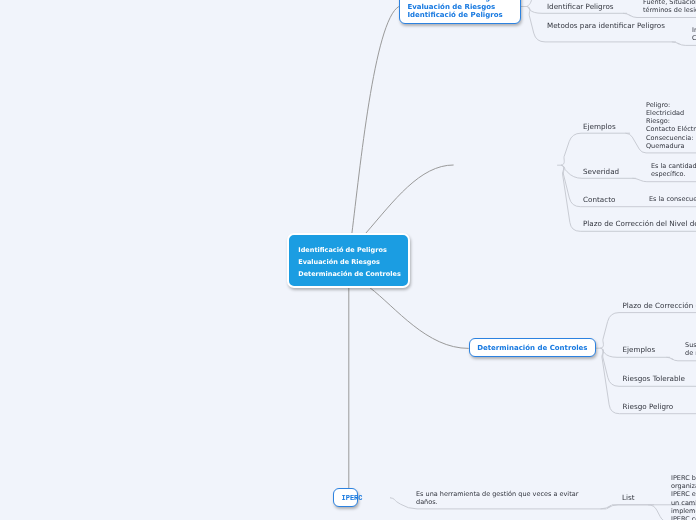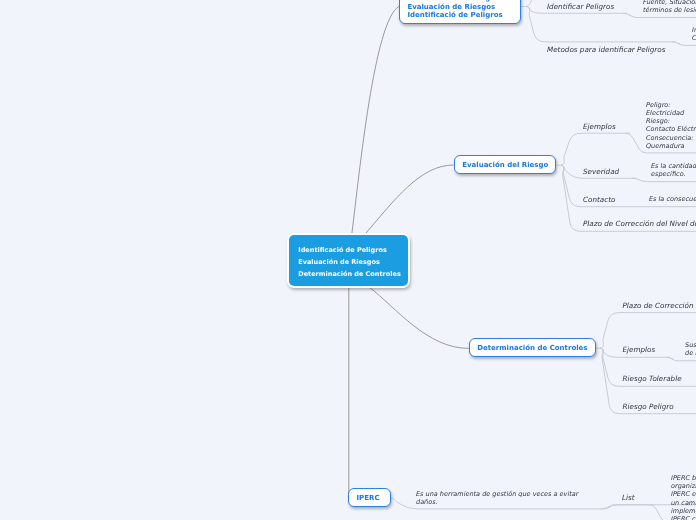--- a/index.html
+++ b/index.html
@@ -14,21 +14,21 @@
            border-radius:7px;border:2px solid #ffffff;line-height:11.9px;
            box-shadow:1px 2px 3px rgba(0,0,0,.28);white-space:nowrap;}
   .central .inner{padding:10px 0 0 9.5px;}
 
   .branch{background:#ffffff;color:#1779e0;font-weight:bold;font-size:7px;
           border-radius:6px;border:1.7px solid #2c82e0;
           box-shadow:1px 2px 3px rgba(0,0,0,.28);white-space:nowrap;
           line-height:8.5px;}
   .branch .inner{padding:4.2px 0 3.9px 7.5px;}
 
-  .leaf{position:absolute;white-space:pre;color:#32353e;font-style:italic;}
+  .leaf{position:absolute;white-space:pre;color:#32353e;}
   .leaf.lvl1{font-size:7.2px;line-height:9.5px;}
   .leaf.lvl2{font-size:6.5px;line-height:8.2px;}
 </style>
 </head>
 <body>
 
 <div id="canvas">
   <svg id="links" viewBox="0 0 696 520" fill="none">
     <g id="linkpaths" fill="none" stroke-linecap="butt">
         <path d="M527.00,6.50 C528.70,6.78 528.63,8.12 529.04,8.81 L530.00,9.90 Q533.00,13.30 542.00,13.30 L627.00,13.30" stroke="#c9ccd4" stroke-width="1"></path>
@@ -71,63 +71,58 @@
   </div>
 
   <div class="node branch" style="left:398.9px;top:-11.1px;width:122.3px;">
     <div class="inner">
       <div>Identificació de Peligros</div>
       <div>Evaluación de Riesgos</div>
       <div>Identificació de Peligros</div>
     </div>
   </div>
 
-  <div class="node branch" style="left:453.7px;top:155.4px;width:102.5px;">
-    <div class="inner">
-        <div>Evaluación del Riesgo</div>
-      </div>
-  </div>
 
   <div class="node branch" style="left:468.7px;top:338.4px;width:127.5px;">
     <div class="inner">
         <div>Determinación de Controles</div>
       </div>
   </div>
 
-  <div class="node branch" style="left:348px;top:488.4px;width:43px;">
+  <div class="node branch" style="left:333px;top:488.4px;width:25px;font-family:Liberation Mono, monospace;">
     <div class="inner">
         <div>IPERC</div>
       </div>
   </div>
 
   <div id="leaves">
       <div class="leaf lvl1" style="left: 547px; top: 1.7px;">Identificar Peligros</div>
       <div class="leaf lvl2" style="left: 643px; top: -1.9px;">Fuente, Situación o acto con potencial de
 términos de lesiones o enfermedades.</div>
-      <div class="leaf lvl1" style="left: 547px; top: 45px;">Metodos para identificar Peligros</div>
+      <div class="leaf lvl1" style="left: 547px; top: 21px;">Metodos para identificar Peligros</div>
       <div class="leaf lvl2" style="left: 692px; top: 26.1px;">Inspecciones
 Check List</div>
       <div class="leaf lvl1" style="left: 583px; top: 121.6px;">Ejemplos</div>
       <div class="leaf lvl2" style="left: 646px; top: 100.8px;">Peligro:
 Electricidad
 Riesgo:
 Contacto Eléctrico
 Consecuencia:
 Quemadura</div>
       <div class="leaf lvl1" style="left: 583px; top: 167.1px;">Severidad</div>
       <div class="leaf lvl2" style="left: 651px; top: 161.5px;">Es la cantidad de veces que se repite un evento
 específico.</div>
       <div class="leaf lvl1" style="left: 583px; top: 195.1px;">Contacto</div>
       <div class="leaf lvl2" style="left: 649px; top: 194.8px;">Es la consecuencia de un evento.</div>
       <div class="leaf lvl1" style="left: 583px; top: 219.4px;">Plazo de Corrección del Nivel de Riesgo</div>
       <div class="leaf lvl1" style="left: 622.5px; top: 301px;">Plazo de Corrección del Nivel de Riesgo</div>
       <div class="leaf lvl1" style="left: 622.5px; top: 344.9px;">Ejemplos</div>
       <div class="leaf lvl2" style="left: 685px; top: 340.9px;">Sustitución
 de materiales</div>
-      <div class="leaf lvl1" style="left: 622.5px; top: 373.9px;">Riesgo Tolerable</div>
+      <div class="leaf lvl1" style="left: 622.5px; top: 373.9px;">Riesgos Tolerable</div>
       <div class="leaf lvl1" style="left: 622.5px; top: 401.9px;">Riesgo Peligro</div>
       <div class="leaf lvl2" style="left: 416px; top: 489.5px;">Es una herramienta de gestión que veces a evitar
 daños.</div>
       <div class="leaf lvl1" style="left: 622px; top: 493.1px;">List</div>
       <div class="leaf lvl2" style="left: 671px; top: 474px;">IPERC base: Se realiza al inicio de las actividades de la
 organización.
 IPERC específico: Se realiza cuando se va a realizar
 un cambio en el proceso o cuando se va a
 implementar una nueva actividad.
 IPERC continuo: Se realiza de manera diaria.</div>

